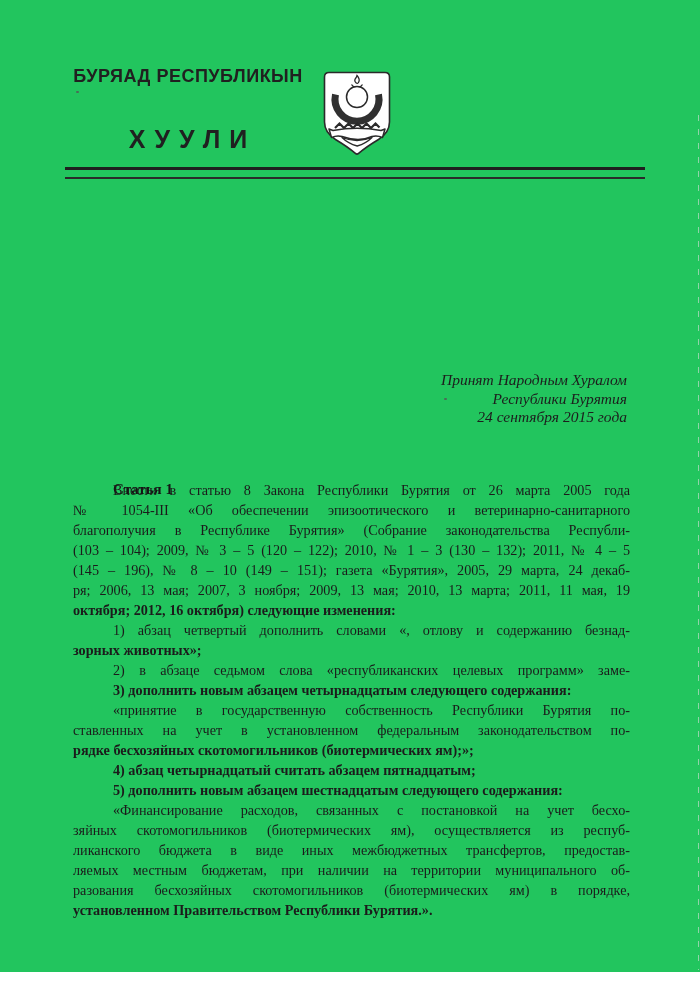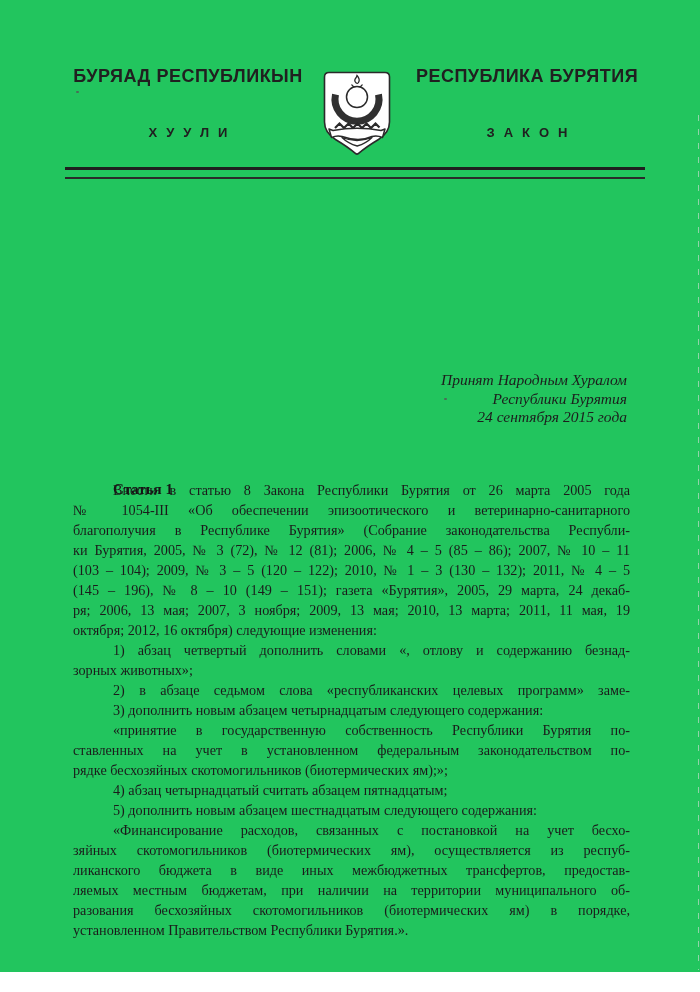--- a/index.html
+++ b/index.html
@@ -5,39 +5,39 @@
   html,body{margin:0;padding:0;background:#ffffff;}
   .page{
     position:relative;width:700px;height:972px;background:#22c55e;
     overflow:hidden;color:#1b1b1b;
     font-family:"Liberation Serif", serif;
   }
   
   .org-col{position:absolute;text-align:center;width:240px;
     font-family:"Liberation Sans", sans-serif;font-weight:bold;color:#202020;}
   .org-col .org-name{font-size:18px;letter-spacing:.5px;white-space:nowrap;}
-  .org-col .org-doc{font-size:13px;letter-spacing:9px;margin-right:-9px;margin-top:38px;white-space:nowrap;}
+  .org-col .org-doc{font-size:25px;letter-spacing:9px;margin-right:-9px;margin-top:38px;white-space:nowrap;}
   .org-left{left:68px;top:66px;}
   .org-right{left:407px;top:66px;}
   .emblem{position:absolute;left:322px;top:70px;width:70px;height:86px;}
   .rule{position:absolute;left:65px;top:167px;width:580px;height:7px;
     border-top:3px solid #1f1f1f;border-bottom:2px solid #2a2a2a;}
   
   .law-title{position:absolute;left:73px;top:272px;width:557px;text-align:center;
     font-weight:bold;font-size:15.5px;line-height:19.3px;color:#141414;}
   .adoption{position:absolute;right:73px;top:371px;text-align:right;
     font-style:italic;font-size:15.5px;line-height:18.7px;color:#1d1d1d;}
   
   .article-heading{position:absolute;left:113px;top:445px;
     font-weight:bold;font-size:15px;color:#141414;margin-top:36px;}
   .body-text{position:absolute;left:73px;top:480px;width:557px;
     font-size:14.2px;color:#1b1b1b;}
   .bline{height:20px;line-height:20px;text-align:justify;text-align-last:justify;white-space:normal;}
   .bline.indent{text-indent:40px;}
-  .bline.last{text-align-last:left;}
+  .bline.last{text-align-last:left;font-weight:bold;}
   
   .artifact{position:absolute;background:#c6c6c6;height:3px;border-radius:2px;opacity:.7;}
   .dot-artifact{position:absolute;background:#555;width:3px;height:2px;border-radius:1px;opacity:.8;}
   .edge-artifact{position:absolute;right:1px;top:115px;bottom:2px;width:1px;
     background:repeating-linear-gradient(#dcdcdc 0 6px, transparent 6px 14px);opacity:.6;}
 </style>
 </head>
 <body>
 
 <div class="page">
@@ -51,41 +51,36 @@
     <path d="M7 1.5 H63 Q67.5 1.5 67.5 6 V51 Q67.5 61.5 56.5 68.5 Q44 76 36.6 82.4 Q35 83.8 33.4 82.4 Q26 76 13.5 68.5 Q2.5 61.5 2.5 51 V6 Q2.5 1.5 7 1.5 Z" fill="#ffffff" stroke="#2a2a2a" stroke-width="1.6"></path>
     <path d="M35 4.5 Q38.5 8.5 36.5 11.5 Q35.5 13 34 11.8 Q31.5 9.5 34.2 6.5 Q34.7 5.6 35 4.5 Z" fill="none" stroke="#2a2a2a" stroke-width="1.3"></path>
     <path d="M29.5 13.5 A 6.5 6.5 0 0 0 40.5 13.5" fill="none" stroke="#2a2a2a" stroke-width="1.2"></path>
     <path d="M13.5 23.5 A 22 22 0 1 0 56.5 23.5" fill="none" stroke="#303030" stroke-width="7"></path>
     <circle cx="35" cy="26" r="10.5" fill="#ffffff" stroke="#2a2a2a" stroke-width="1.5"></circle>
     <path d="M13 57 L17.5 52.5 L22 57 L26.5 52.5 L31 57 L35.5 52.5 L40 57 L44.5 52.5 L49 57 L53.5 52.5 L57.5 56.5" fill="none" stroke="#2a2a2a" stroke-width="2.2"></path>
     <path d="M11 59.5 Q35 55 59 59.5 L63 58 L60.5 66.5 Q55 64 50 65.5 Q37 71.5 20 65.5 Q15 64 9.5 66.5 L7 58 Z" fill="#ffffff" stroke="#2a2a2a" stroke-width="1.5" stroke-linejoin="round"></path>
     <path d="M20 66.5 Q35 72.5 50 66.5 Q44 72.5 35.2 75 Q26 72.5 20 66.5 Z" fill="none" stroke="#2a2a2a" stroke-width="1.3" stroke-linejoin="round"></path>
   </svg>
 
-  <div class="org-col org-right">
-    <div class="org-name">РЕСПУБЛИКА БУРЯТИЯ</div>
-    <div class="org-doc">ЗАКОН</div>
-  </div>
 
   <div class="rule"></div>
 
 
   <div class="adoption">
       <div class="adoption-line">Принят Народным Хуралом</div>
       <div class="adoption-line">Республики Бурятия</div>
       <div class="adoption-line">24 сентября 2015 года</div>
     </div>
 
   <div class="article-heading">Статья 1</div>
 
   <div class="body-text">
       <div class="bline indent">Внести в статью 8 Закона Республики Бурятия от 26 марта 2005 года</div>
       <div class="bline">№ 1054-III «Об обеспечении эпизоотического и ветеринарно-санитарного</div>
       <div class="bline">благополучия в Республике Бурятия» (Собрание законодательства Республи-</div>
-      <div class="bline">ки Бурятия, 2005, № 3 (72), № 12 (81); 2006, № 4 – 5 (85 – 86); 2007, № 10 – 11</div>
       <div class="bline">(103 – 104); 2009, № 3 – 5 (120 – 122); 2010, № 1 – 3 (130 – 132); 2011, № 4 – 5</div>
       <div class="bline">(145 – 196), № 8 – 10 (149 – 151); газета «Бурятия», 2005, 29 марта, 24 декаб-</div>
       <div class="bline">ря; 2006, 13 мая; 2007, 3 ноября; 2009, 13 мая; 2010, 13 марта; 2011, 11 мая, 19</div>
       <div class="bline last">октября; 2012, 16 октября) следующие изменения:</div>
       <div class="bline indent">1) абзац четвертый дополнить словами «, отлову и содержанию безнад-</div>
       <div class="bline last">зорных животных»;</div>
       <div class="bline indent">2) в абзаце седьмом слова «республиканских целевых программ» заме-</div>
       <div class="bline indent last">3) дополнить новым абзацем четырнадцатым следующего содержания:</div>
       <div class="bline indent">«принятие в государственную собственность Республики Бурятия по-</div>
       <div class="bline">ставленных на учет в установленном федеральным законодательством по-</div>

